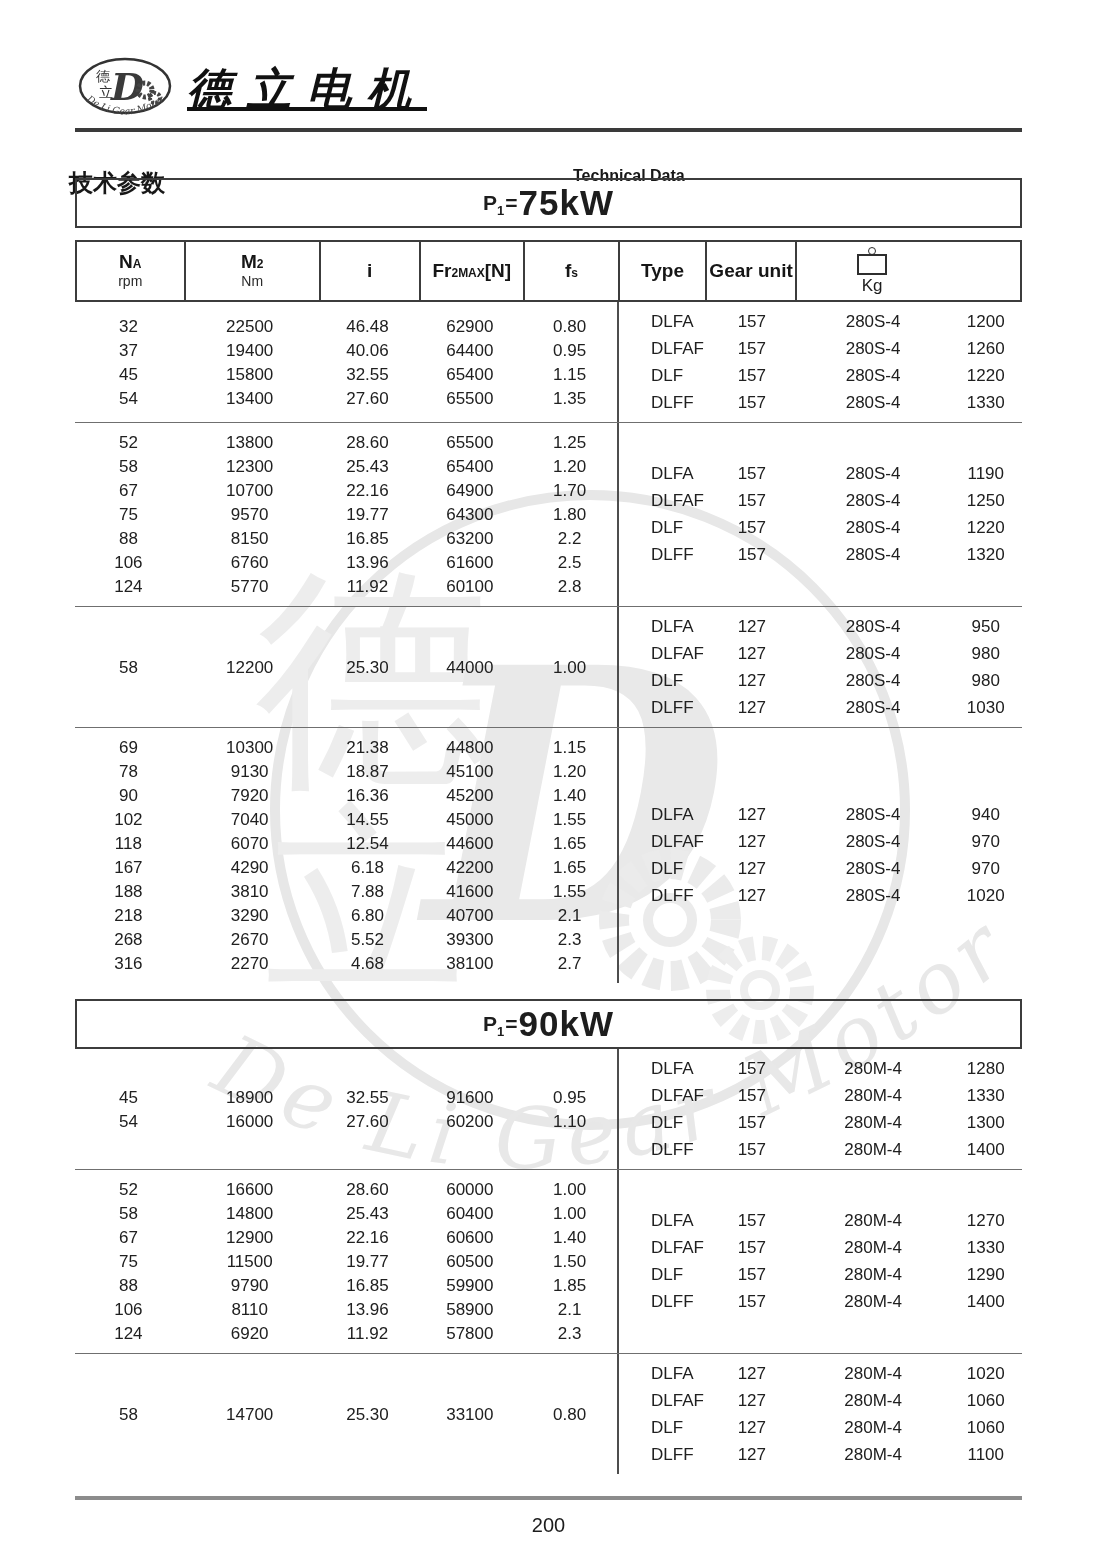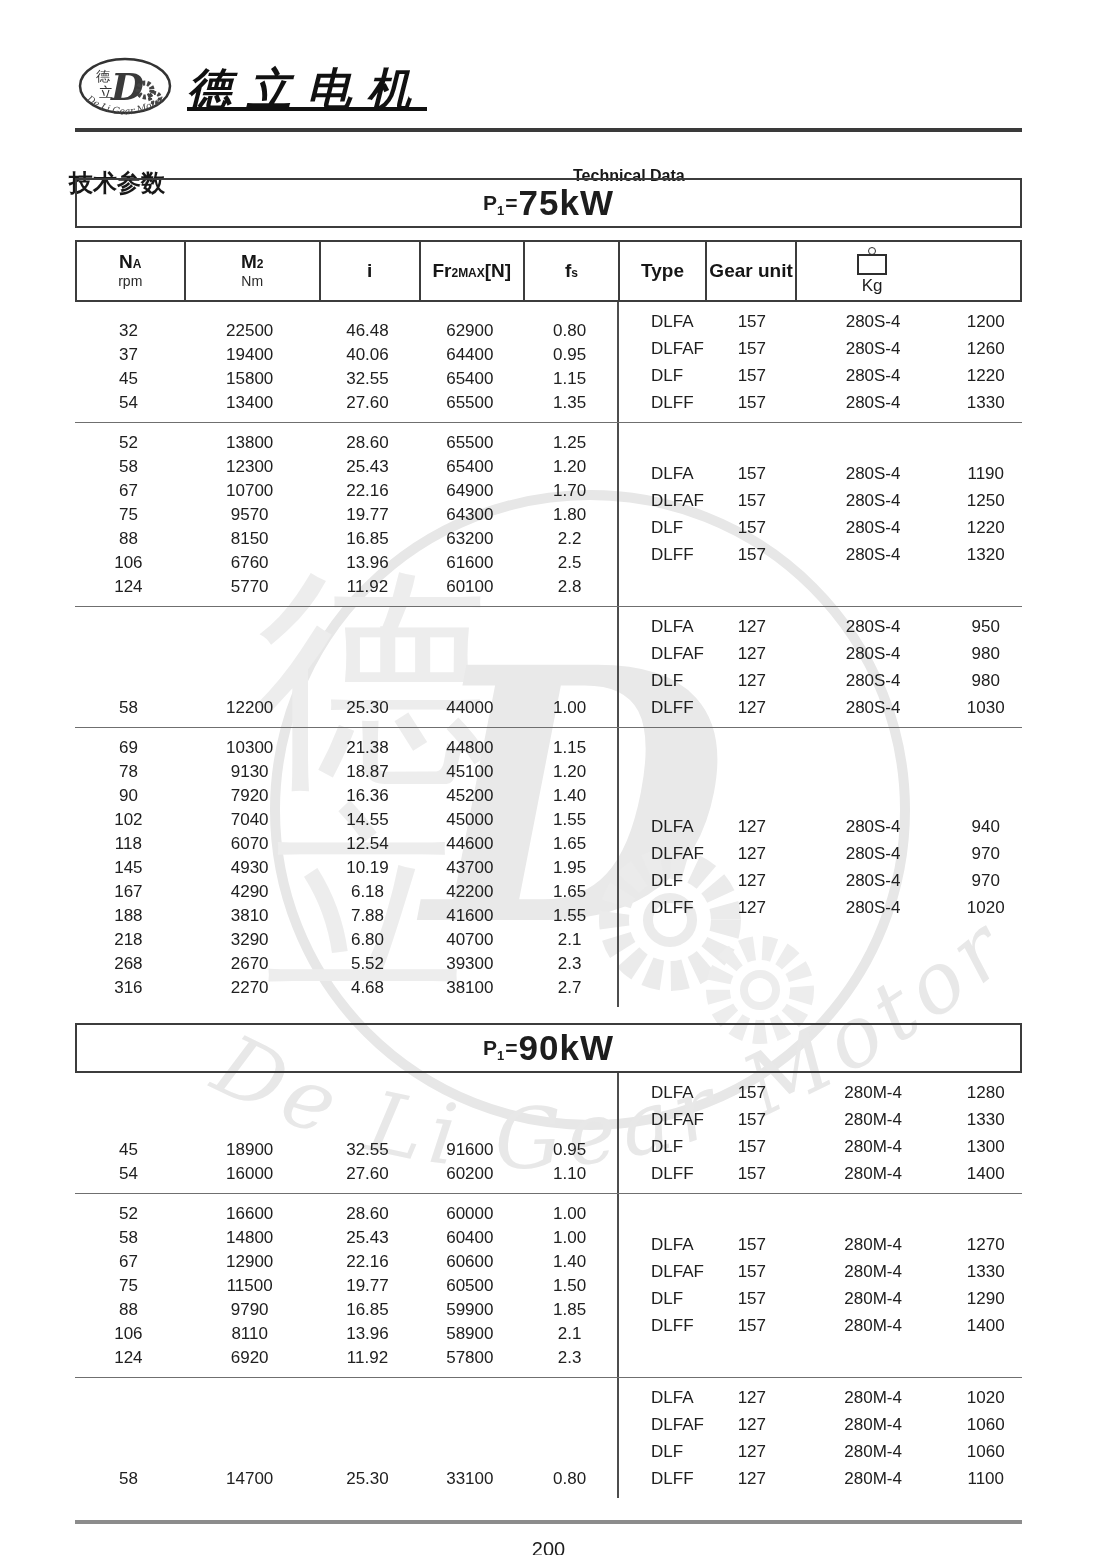--- a/index.html
+++ b/index.html
@@ -44,21 +44,21 @@
   .hcell:first-child{border-left:none;}
   .hmain{font-size:19px;font-weight:bold;color:#161616;}
   .hmain .sub{font-size:12px;font-weight:bold;}
   .hunit{font-size:14px;color:#2a2a2a;margin-top:1px;}
   .weight-icon{position:relative;width:26px;height:17px;border:2px solid #2e2e2e;margin-top:8px;background:transparent;}
   .weight-knob{position:absolute;left:50%;top:-9px;transform:translateX(-50%);width:6px;height:6px;border:1.5px solid #2e2e2e;border-radius:50%;background:transparent;}
   .hkg{font-size:17px;font-weight:normal;margin-top:2px;}
   
   .block{display:flex;border-top:1px solid #6f6f6f;}
   .block.no-top{border-top:none;}
-  .block-left{width:57.36%;display:flex;flex-direction:column;justify-content:flex-end;padding:8px 0 7px 0;}
+  .block-left{width:57.36%;display:flex;flex-direction:column;justify-content:center;padding:8px 0 7px 0;}
   .block-right{width:42.64%;border-left:2px solid #4d4d4d;display:flex;flex-direction:column;justify-content:center;padding:6px 0;}
   .row-l{display:grid;grid-template-columns:19.7% 25.05% 18.42% 19.34% 17.49%;height:24px;align-items:center;}
   .row-r{display:grid;grid-template-columns:21.8% 22.3% 37.9% 18.0%;height:27px;align-items:center;}
   .cell{font-size:17px;text-align:center;color:#202020;}
   .cell.type{text-align:left;padding-left:32px;}
   
   .bottom-rule{height:4px;background:#8c8c8c;margin-top:22px;}
   .page-num{text-align:center;font-size:20px;color:#1d1d1d;margin-top:14px;}
   
   .watermark{position:absolute;left:170px;top:470px;z-index:0;pointer-events:none;}
@@ -360,27 +360,20 @@
                 <div class="cell">1.55</div>
               </div>
               <div class="row-l">
                 <div class="cell">118</div>
                 <div class="cell">6070</div>
                 <div class="cell">12.54</div>
                 <div class="cell">44600</div>
                 <div class="cell">1.65</div>
               </div>
               <div class="row-l">
-                <div class="cell">145</div>
-                <div class="cell">4930</div>
-                <div class="cell">10.19</div>
-                <div class="cell">43700</div>
-                <div class="cell">1.95</div>
-              </div>
-              <div class="row-l">
                 <div class="cell">167</div>
                 <div class="cell">4290</div>
                 <div class="cell">6.18</div>
                 <div class="cell">42200</div>
                 <div class="cell">1.65</div>
               </div>
               <div class="row-l">
                 <div class="cell">188</div>
                 <div class="cell">3810</div>
                 <div class="cell">7.88</div>

